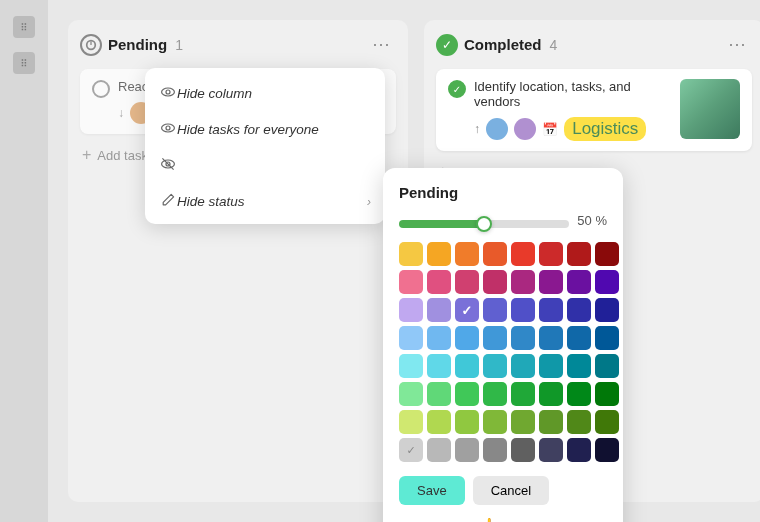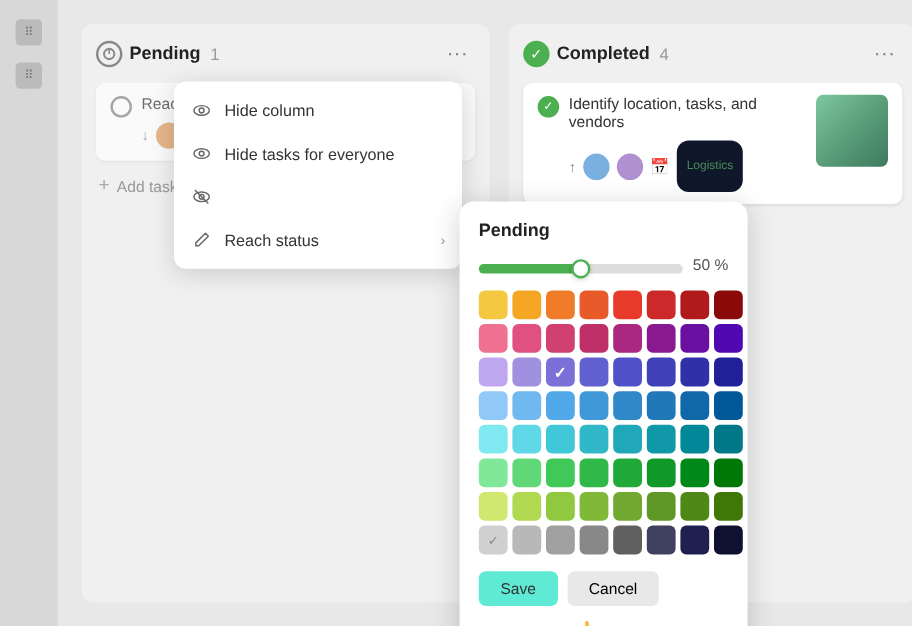--- a/index.html
+++ b/index.html
@@ -140,24 +140,24 @@
       border-radius: 50%;
       background: #c0a0e0;
       flex-shrink: 0;
     }
 
     .avatar.blue { background: #7ab0e0; }
     .avatar.orange { background: #e0a060; }
     .avatar.purple { background: #b090d0; }
 
     .tag {
-      background: #0f172a;
+      background: #fde047;
       color: #4a8c5a;
-      font-size: 10px;
-      padding: 16px 8px;
+      font-size: 17px;
+      padding: 2px 8px;
       border-radius: 10px;
       font-weight: 500;
     }
 
     .add-task {
       display: flex;
       align-items: center;
       gap: 6px;
       color: #999;
       font-size: 13px;
@@ -173,26 +173,26 @@
       background: white;
       border-radius: 10px;
       box-shadow: 0 4px 20px rgba(0,0,0,0.15);
       width: 240px;
       padding: 6px 0;
       z-index: 100;
     }
 
     .menu-item {
       display: flex;
-      align-items: center;
-      gap: 10px;
+      align-items: flex-end;
       padding: 9px 14px;
       font-size: 13.5px;
       color: #333;
       cursor: pointer;
+      font-style: italic;
     }
 
     .menu-item-icon {
       width: 18px;
       height: 18px;
       color: #666;
       flex-shrink: 0;
       display: flex;
       align-items: center;
       justify-content: center;
@@ -421,21 +421,21 @@
         <line x1="3" y1="3" x2="17" y2="17" stroke="#666" stroke-width="1.5"></line>
       </svg>
     </span>
   </div>
   <div class="menu-item">
     <span class="menu-item-icon">
       <svg width="16" height="16" viewBox="0 0 20 20" fill="none">
         <path d="M14 3l3 3-10 10H4v-3L14 3z" stroke="#666" stroke-width="1.5" stroke-linejoin="round"></path>
       </svg>
     </span>
-    <span>Reach status</span>
+    <span>Hide status</span>
     <span class="menu-item-chevron">›</span>
   </div>
 </div>
 
 <div class="color-picker-popup">
   <div class="popup-title">Pending</div>
 
   <div class="slider-container">
     <div class="slider-track">
       <div class="slider-thumb"></div>

